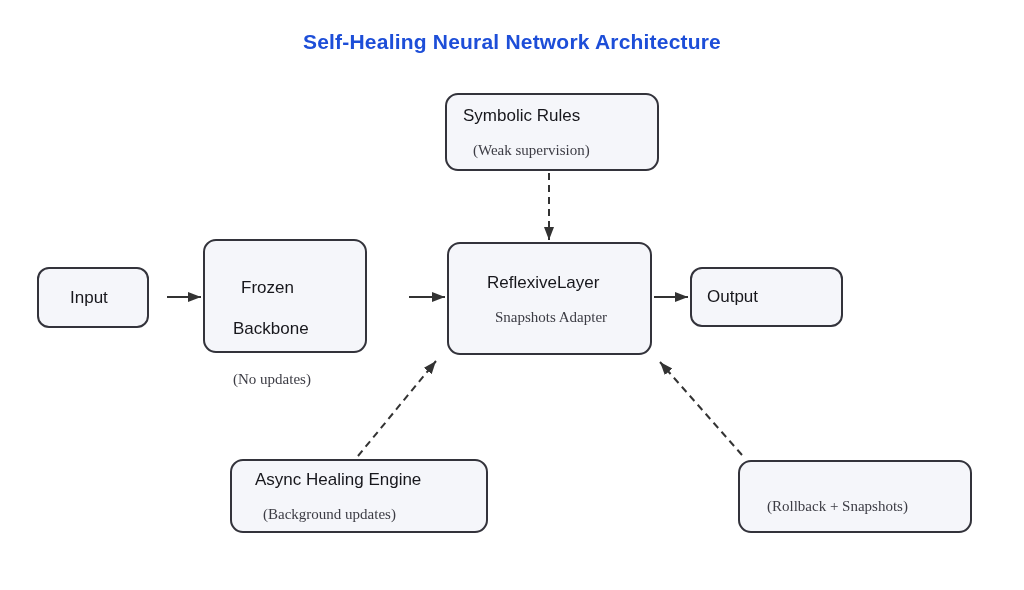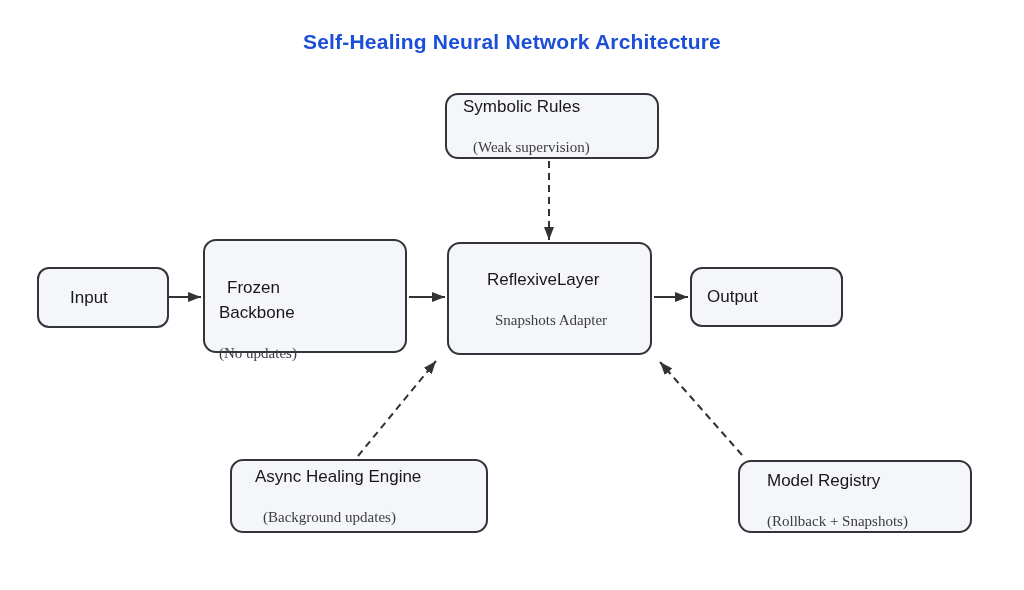--- a/index.html
+++ b/index.html
@@ -63,32 +63,32 @@
     color: var(--label-text, #17171c);
     white-space: nowrap;
   }
   .node-label.tight {
     line-height: 25px;
   }
   .node-sublabel {
     font-family: "Liberation Serif", serif;
     font-size: 15px;
     line-height: 20px;
-    margin-top: 18px;
+    margin-top: 12px;
     color: var(--sublabel-text, #3c3c44);
     white-space: nowrap;
   }
   .indent-sm { margin-left: 8px; }
   .indent-md { margin-left: 10px; }
 
-  .node-input            { left: 37px;  top: 267px; width: 132px; height: 61px;  padding-left: 31px; border-radius: 12px; }
-  .node-frozen-backbone  { left: 203px; top: 239px; width: 204px; height: 114px; padding-left: 14px; justify-content: flex-start; padding-top: 34px; }
+  .node-input            { left: 37px;  top: 267px; width: 112px; height: 61px;  padding-left: 31px; border-radius: 12px; }
+  .node-frozen-backbone  { left: 203px; top: 239px; width: 164px; height: 114px; padding-left: 28px; justify-content: flex-start; padding-top: 34px; gap: 16px; }
   .node-reflexive-layer  { left: 447px; top: 242px; width: 205px; height: 113px; padding-left: 38px; }
   .node-output           { left: 690px; top: 267px; width: 153px; height: 60px;  padding-left: 15px; border-radius: 12px; }
-  .node-symbolic-rules   { left: 445px; top: 93px;  width: 214px; height: 66px;  padding-left: 16px; }
+  .node-symbolic-rules   { left: 445px; top: 93px;  width: 214px; height: 78px;  padding-left: 16px; }
   .node-async-healing    { left: 230px; top: 459px; width: 258px; height: 74px;  padding-left: 23px; }
   .node-model-registry   { left: 738px; top: 460px; width: 234px; height: 73px;  padding-left: 27px; padding-top: 6px; }
 </style>
 </head>
 <body>
 
 <div class="stage">
 
   <div class="diagram-title">Self-Healing Neural Network Architecture</div>
 
@@ -129,17 +129,16 @@
   <div class="node node-output">
     <div class="node-label">Output</div>
   </div>
 
   <div class="node node-async-healing">
     <div class="node-label">Async Healing Engine</div>
     <div class="node-sublabel indent-sm">(Background updates)</div>
   </div>
 
   <div class="node node-model-registry">
-    <div class="node-label">Model Registry</div>
     <div class="node-sublabel">(Rollback + Snapshots)</div>
   </div>
 
 </div>
 
 </body></html>

